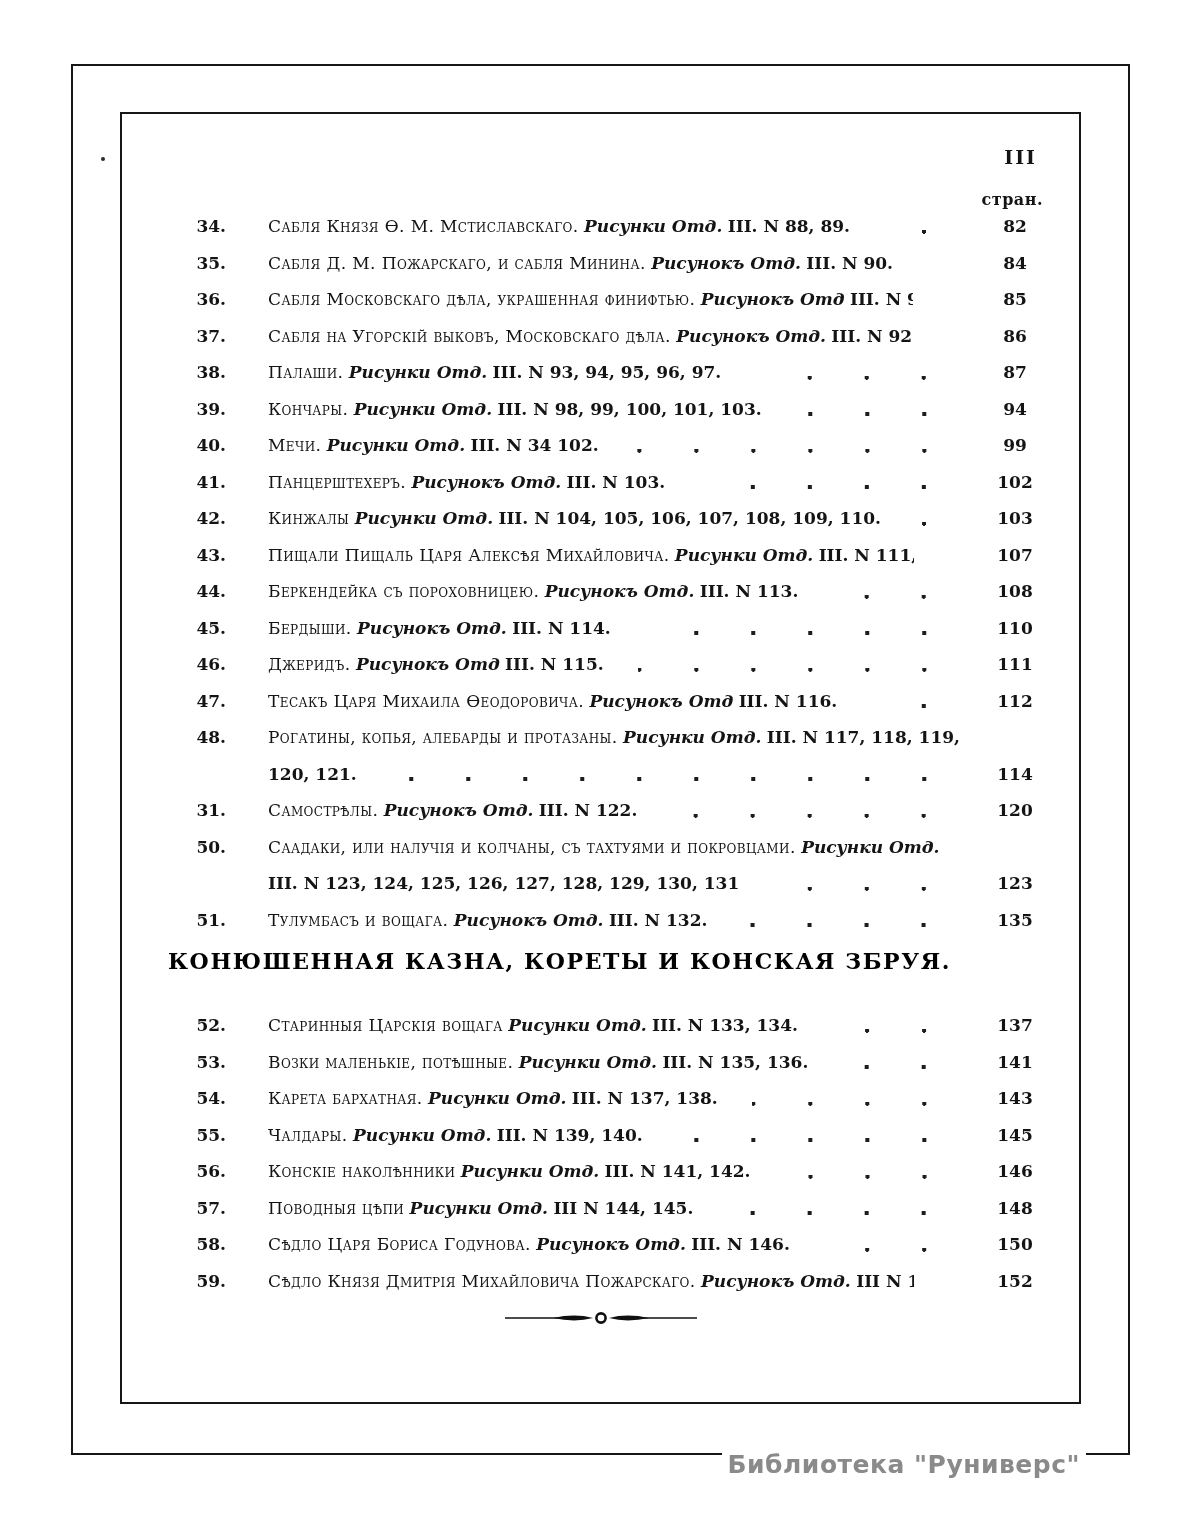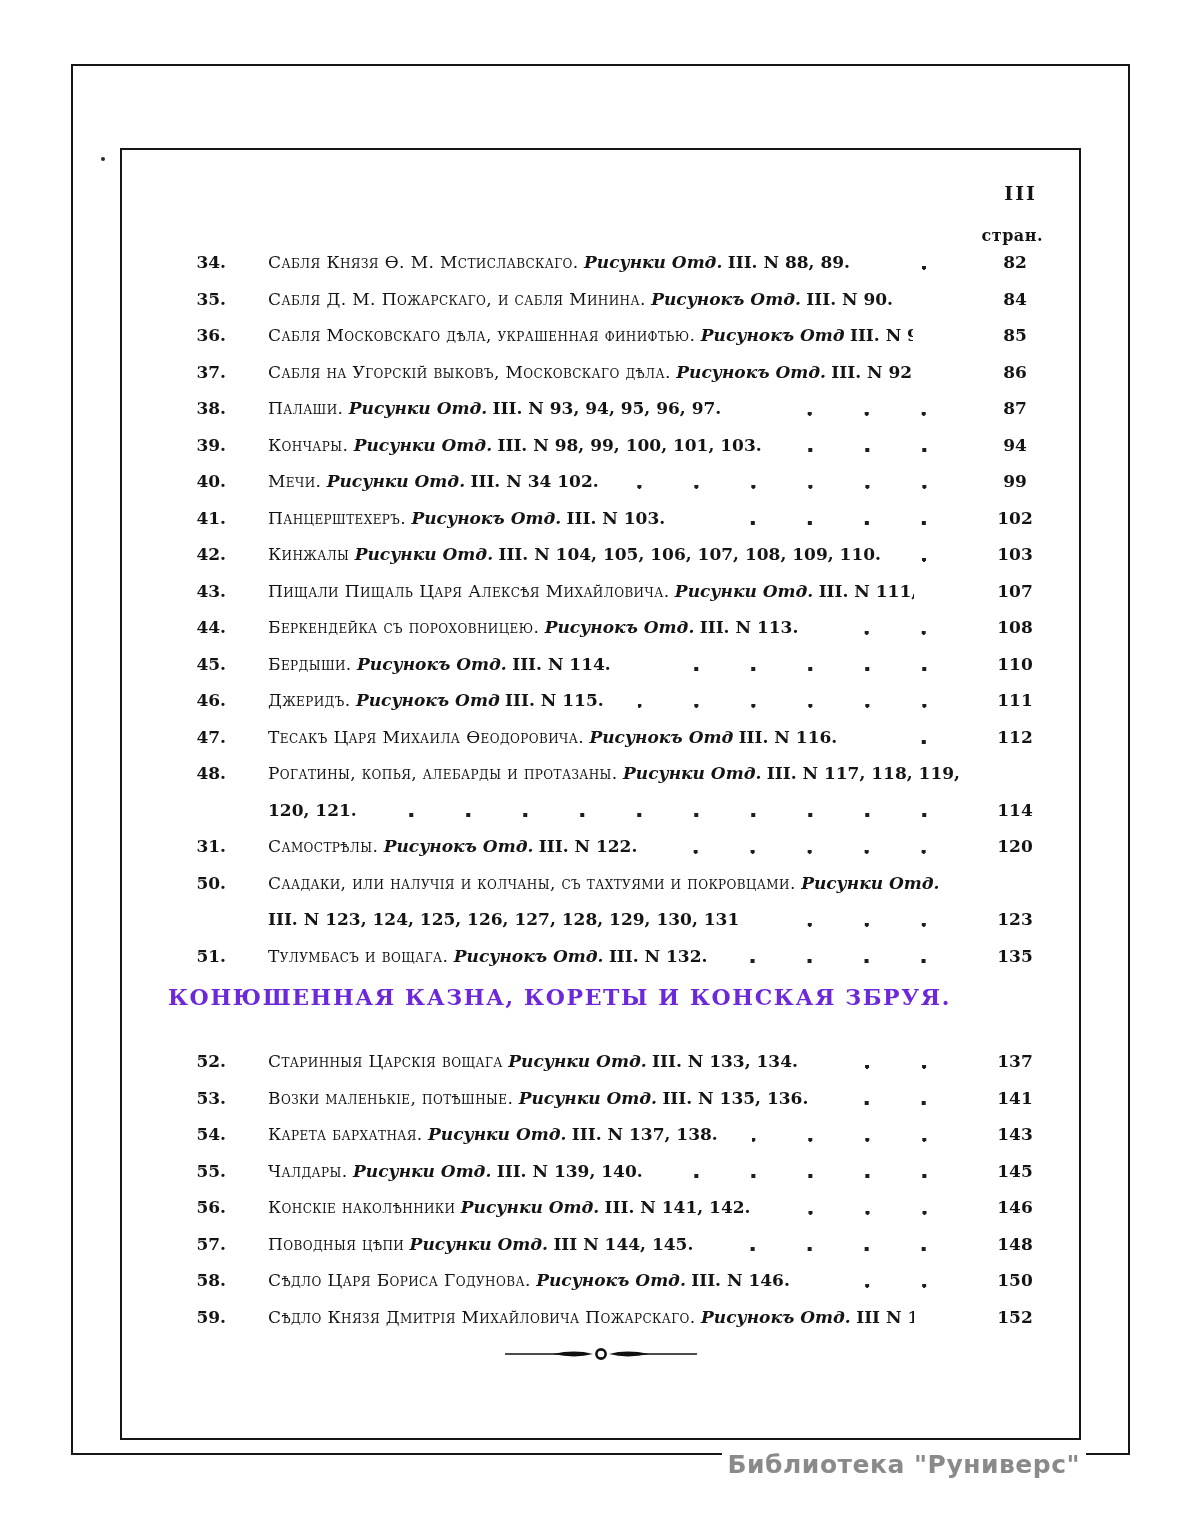--- a/index.html
+++ b/index.html
@@ -16,21 +16,20 @@
     position: absolute; left: 71px; top: 64px;
     width: 1059px; height: 1391px;
     border: 2px solid #161616;
     box-sizing: border-box;
   }
   .inner-frame {
     position: absolute; left: 47px; top: 46px;
     width: 961px; height: 1292px;
     border: 2px solid #161616;
     box-sizing: border-box;
-    margin-top: 36px;
   }
   .speck { position: absolute; left: 101px; top: 157px; width: 4px; height: 4px; background: #2a2a2a; border-radius: 50%; }
 
   .folio {
     position: absolute; top: 32px; right: 42px;
     font-weight: bold; font-size: 19px; letter-spacing: 2px;
   }
   .col-header {
     position: absolute; top: 76px; right: 36px;
     font-weight: bold; font-size: 16px; letter-spacing: 0.5px;
@@ -59,21 +58,21 @@
     background-size: 57px 100%;
     background-repeat: repeat-x;
     background-position: right 4px top 0;
   }
   .pg { flex: none; min-width: 52px; text-align: center; font-weight: bold; }
 
   .section-heading {
     position: absolute; top: 834px; left: 0; right: 0;
     padding-left: 46px; margin: 0;
     font-size: 22px; font-weight: bold; letter-spacing: 1.6px;
-    color: #6d28d9; white-space: nowrap;
+    color: #000000; white-space: nowrap;
   }
 
   .ornament {
     position: absolute; top: 1196px; left: 0; right: 0;
     text-align: center; height: 16px;
   }
   .watermark {
     position: absolute; top: 1450px; right: 114px;
     font-family: "DejaVu Sans", sans-serif;
     font-weight: bold; font-size: 25px;

